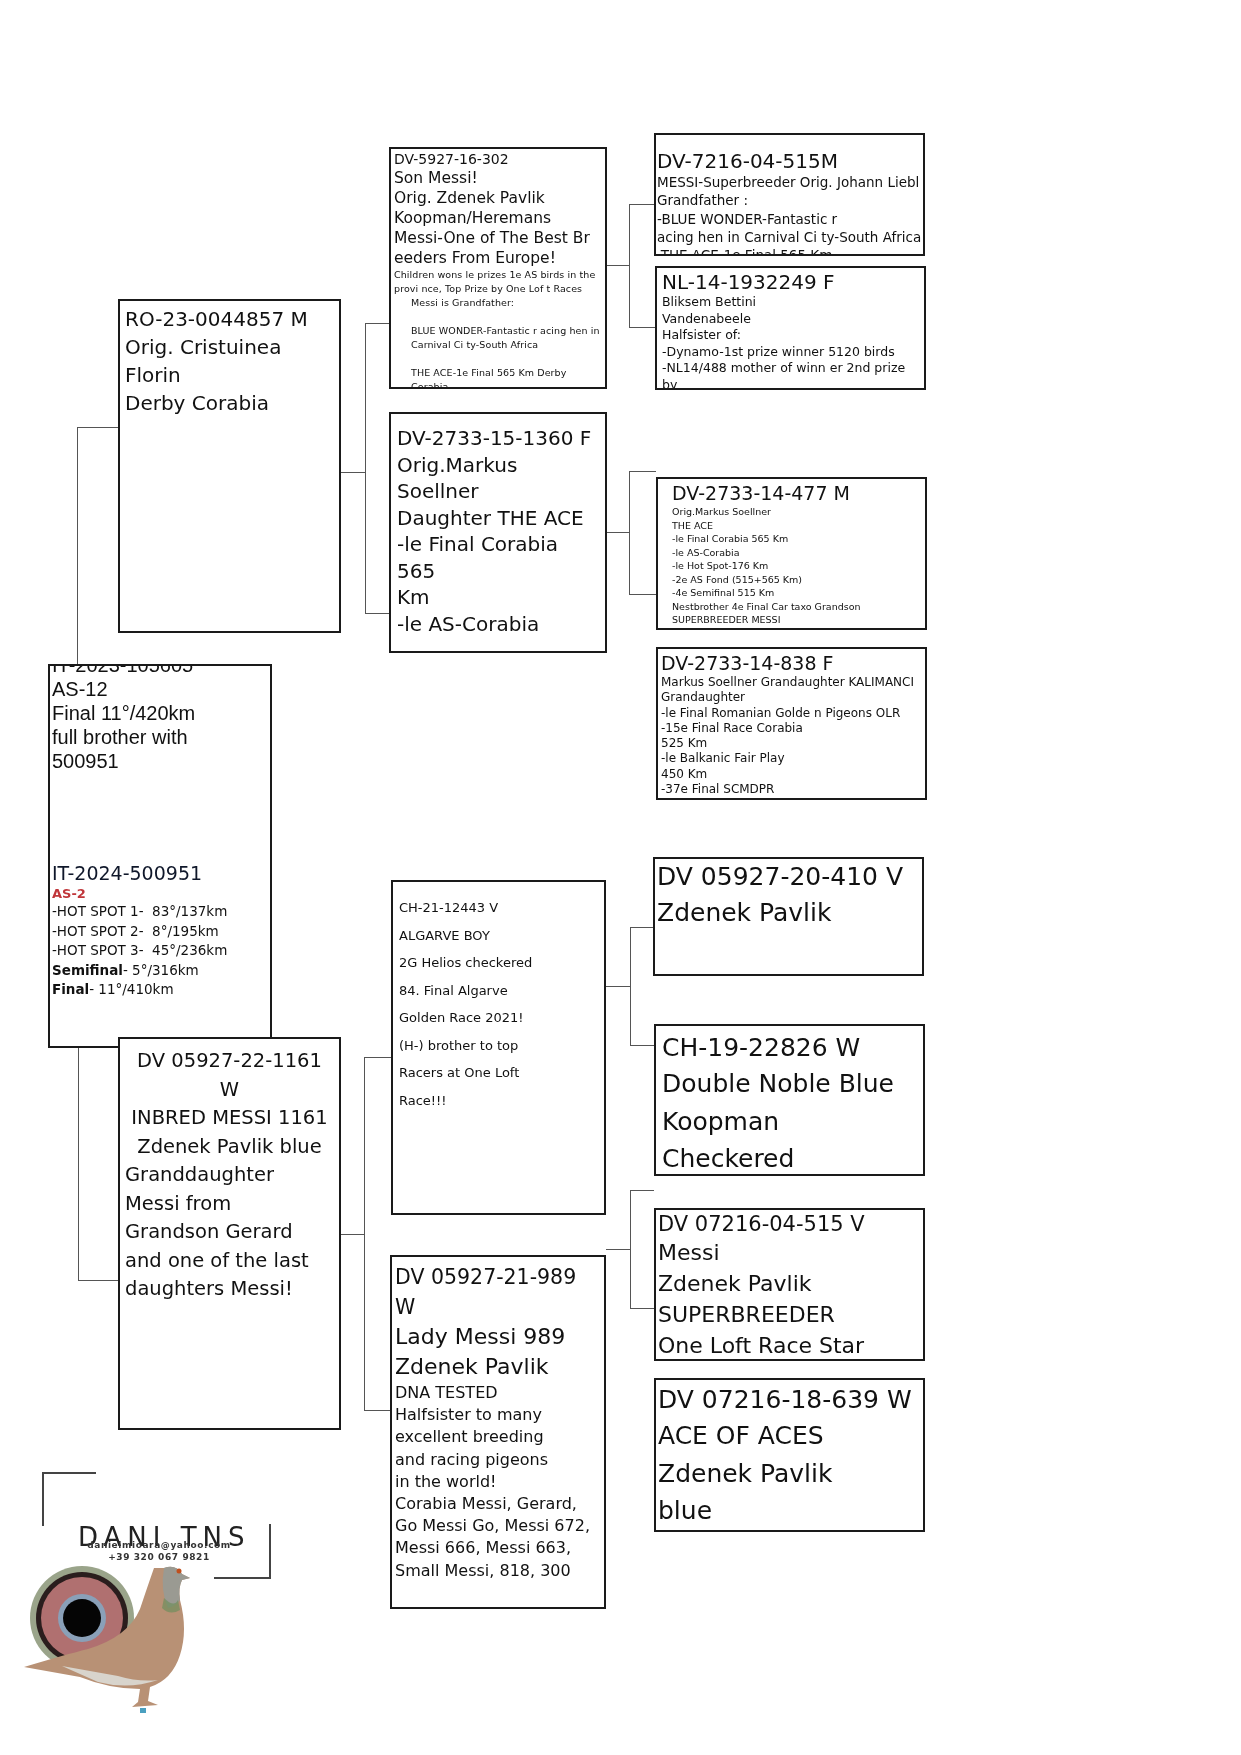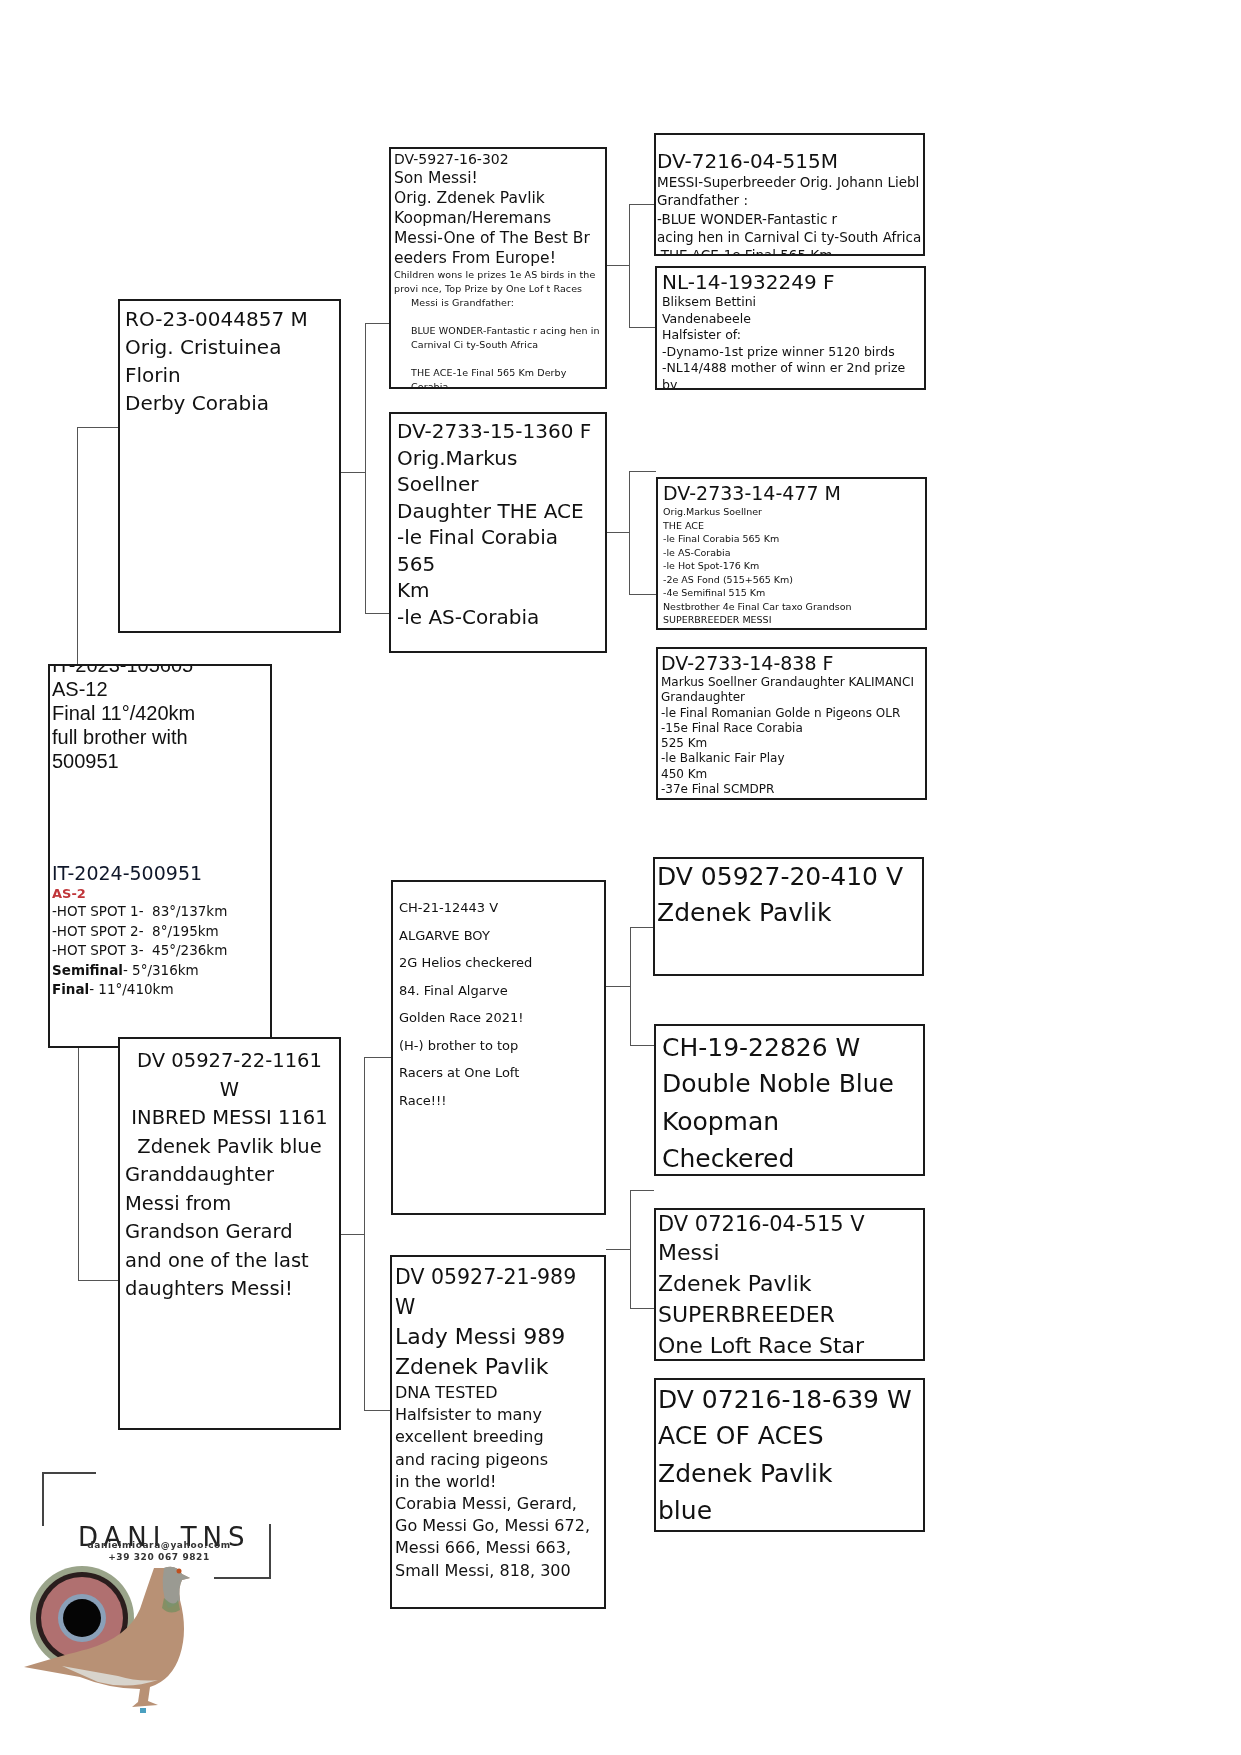--- a/index.html
+++ b/index.html
@@ -23,35 +23,35 @@
   #sire { left:118px; top:299px; width:223px; height:334px; padding:4px 5px; font-size:20px; line-height:28px; }
   #dam  { left:118px; top:1037px; width:223px; height:393px; padding:8px 5px; font-size:19.5px; line-height:28.5px; }
   #dam .c { text-align:center; }
 
   
   #ss { left:389px; top:147px; width:218px; height:242px; padding:2px 3px; }
   #ss .id { font-size:14px; line-height:17px; }
   #ss .m { font-size:15.5px; line-height:20px; }
   #ss .s { font-size:9.5px; line-height:14px; letter-spacing:0.1px; }
   #ss .ind { padding-left:17px; }
-  #sd { left:389px; top:412px; width:218px; height:241px; padding:4px 6px; font-size:20px; line-height:26.5px; }
+  #sd { left:389px; top:412px; width:218px; height:241px; padding:11px 6px; font-size:20px; line-height:26.5px; }
   #ds { left:391px; top:880px; width:215px; height:335px; padding:12px 6px; font-size:13px; line-height:27.5px; }
   #dd { left:390px; top:1255px; width:216px; height:354px; padding:5px 3px; }
   #dd .id { font-size:20.5px; line-height:30px; }
   #dd .m { font-size:22px; line-height:30px; }
   #dd .s { font-size:16px; line-height:22.2px; }
 
   
   #sss { left:654px; top:133px; width:271px; height:123px; padding:14px 1px 0; }
   #sss .id { font-size:20px; line-height:24px; }
   #sss .s { font-size:13.5px; line-height:18.3px; }
   #ssd { left:655px; top:266px; width:271px; height:124px; padding:2px 5px; }
   #ssd .id { font-size:20px; line-height:24px; }
   #ssd .s { font-size:12.5px; line-height:16.6px; }
-  #sds { left:656px; top:477px; width:271px; height:153px; padding:2px 5px; }
+  #sds { left:656px; top:477px; width:271px; height:153px; padding:2px 14px; }
   #sds .id { font-size:19px; line-height:24px; }
   #sds .s { font-size:9.5px; line-height:13.5px; }
   #sdd { left:656px; top:647px; width:271px; height:153px; padding:2px 3px; }
   #sdd .id { font-size:19px; line-height:24px; }
   #sdd .s { font-size:12px; line-height:15.3px; }
   #dss { left:653px; top:857px; width:271px; height:119px; padding:1px 2px; }
   #dss .id { font-size:25px; line-height:34px; }
   #dss .m { font-size:25px; line-height:37px; }
   #dsd { left:654px; top:1024px; width:271px; height:152px; padding:5px 6px; }
   #dsd .id { font-size:25px; line-height:34px; }

